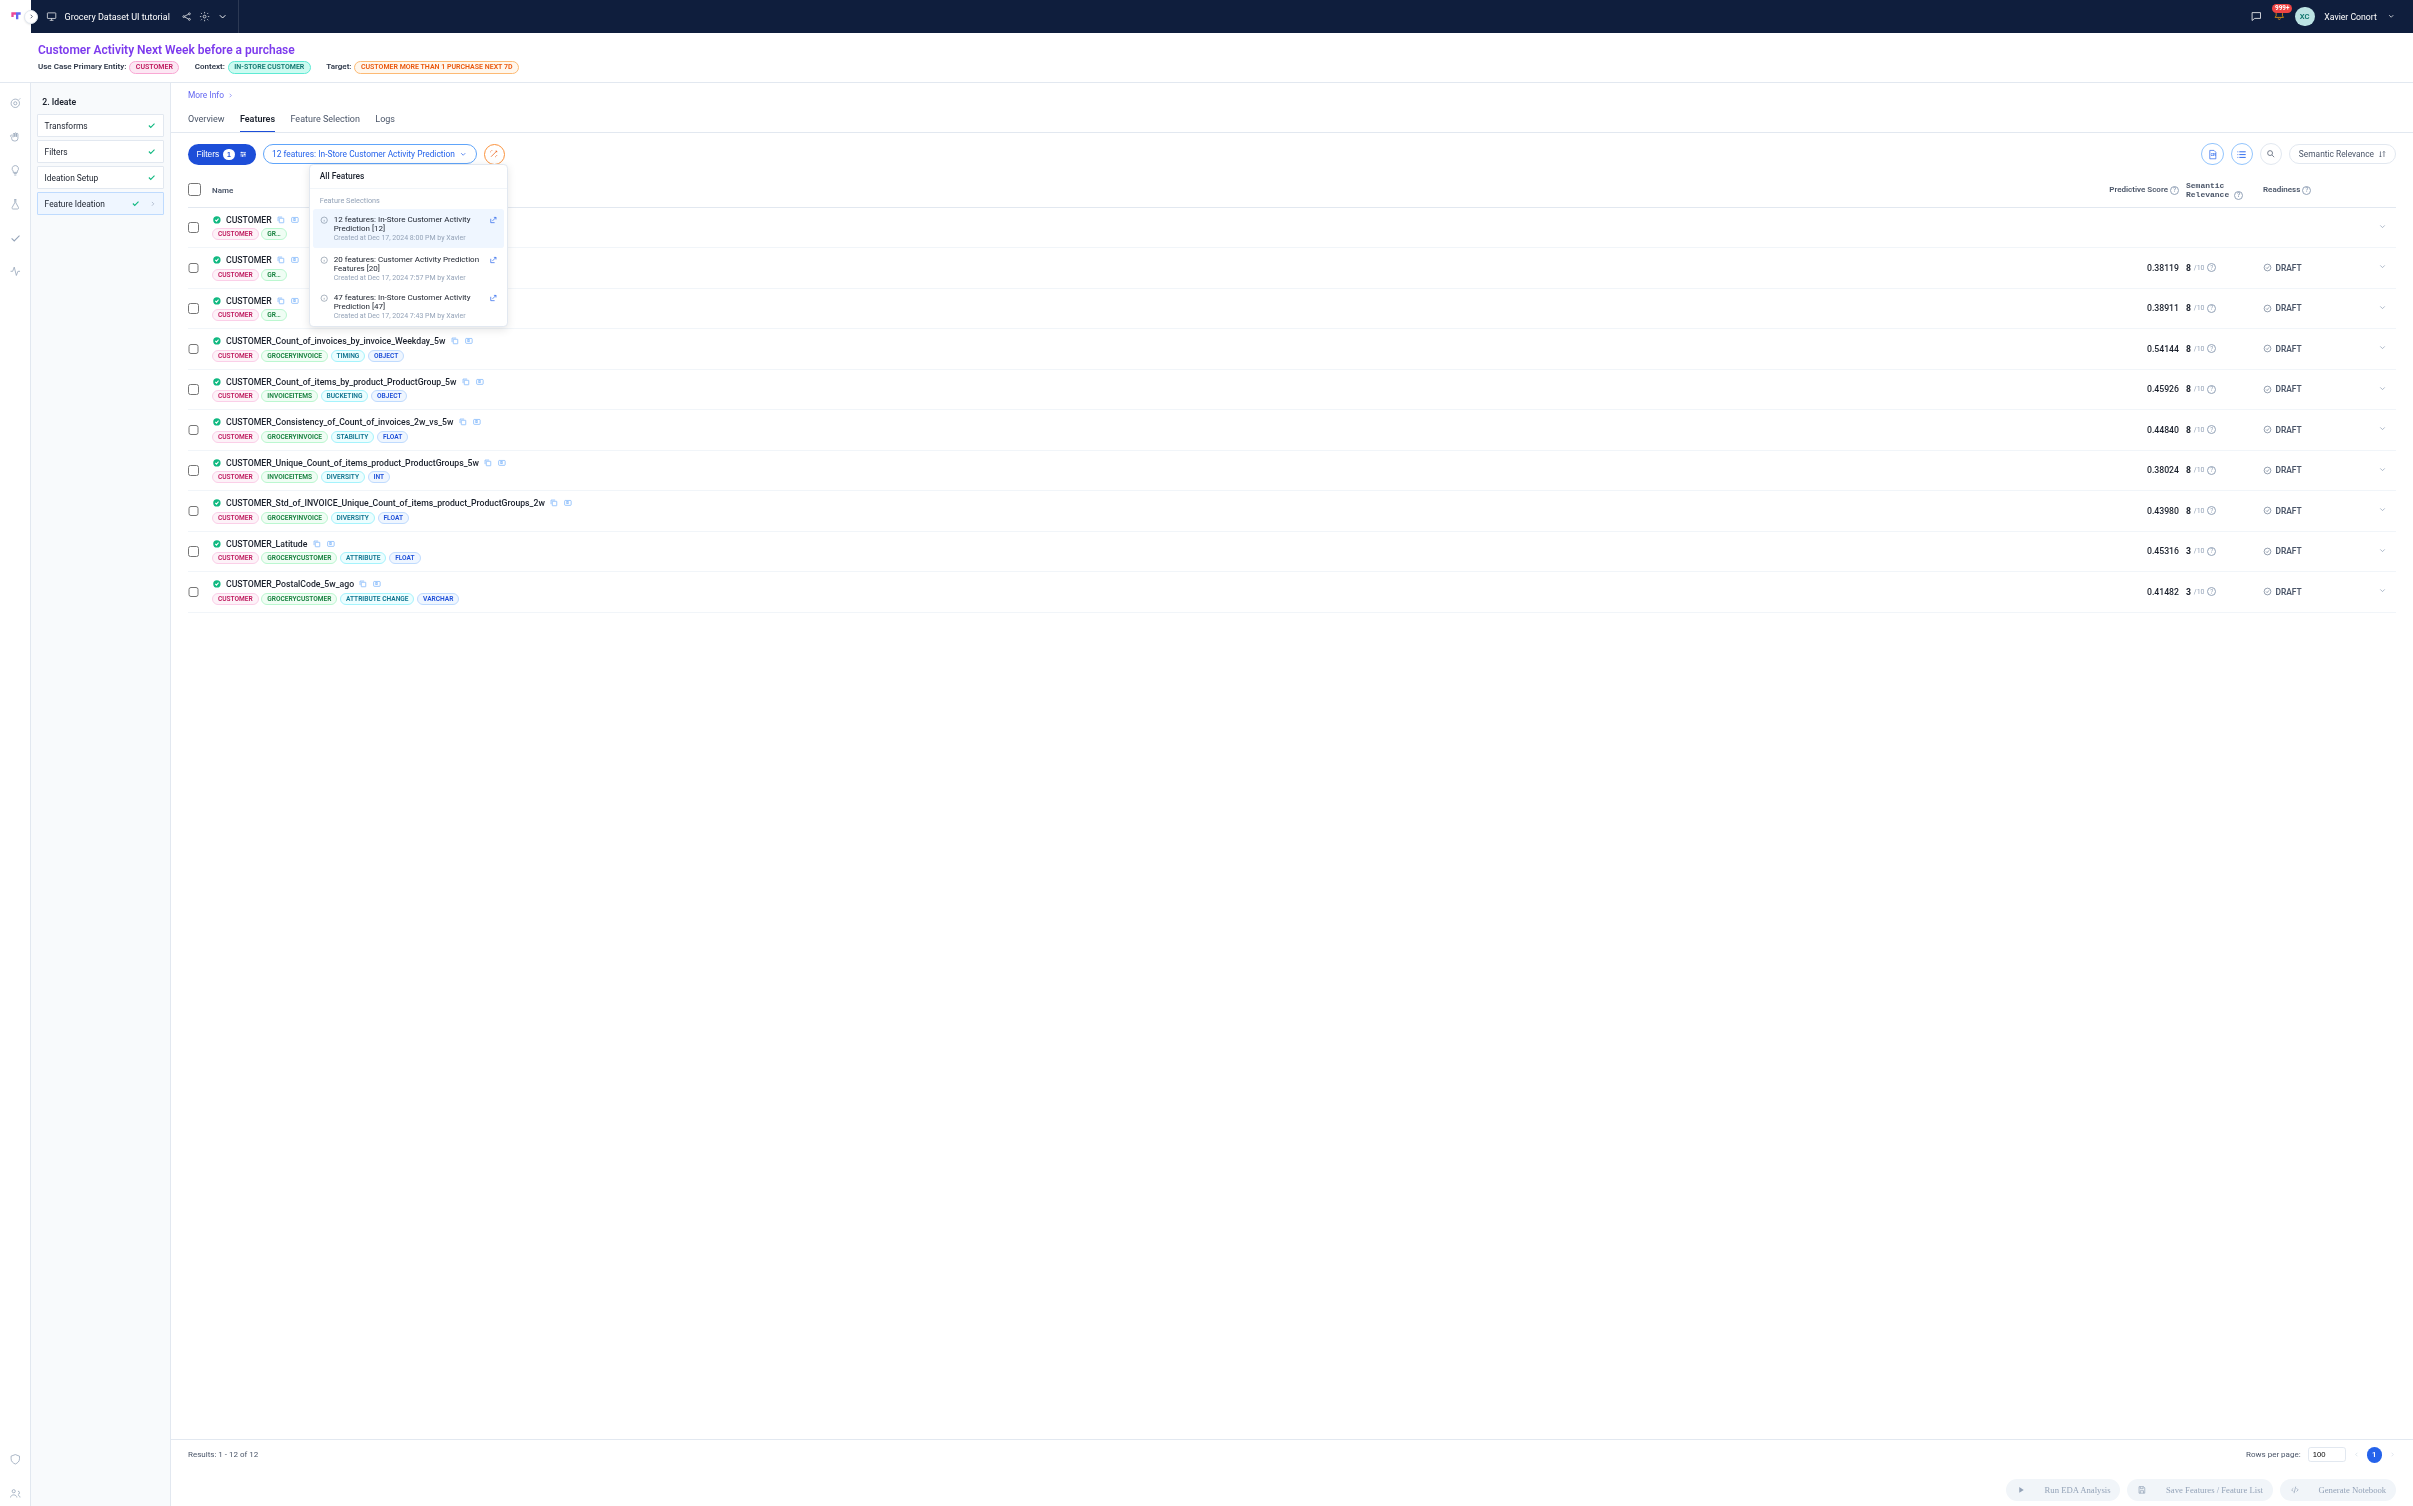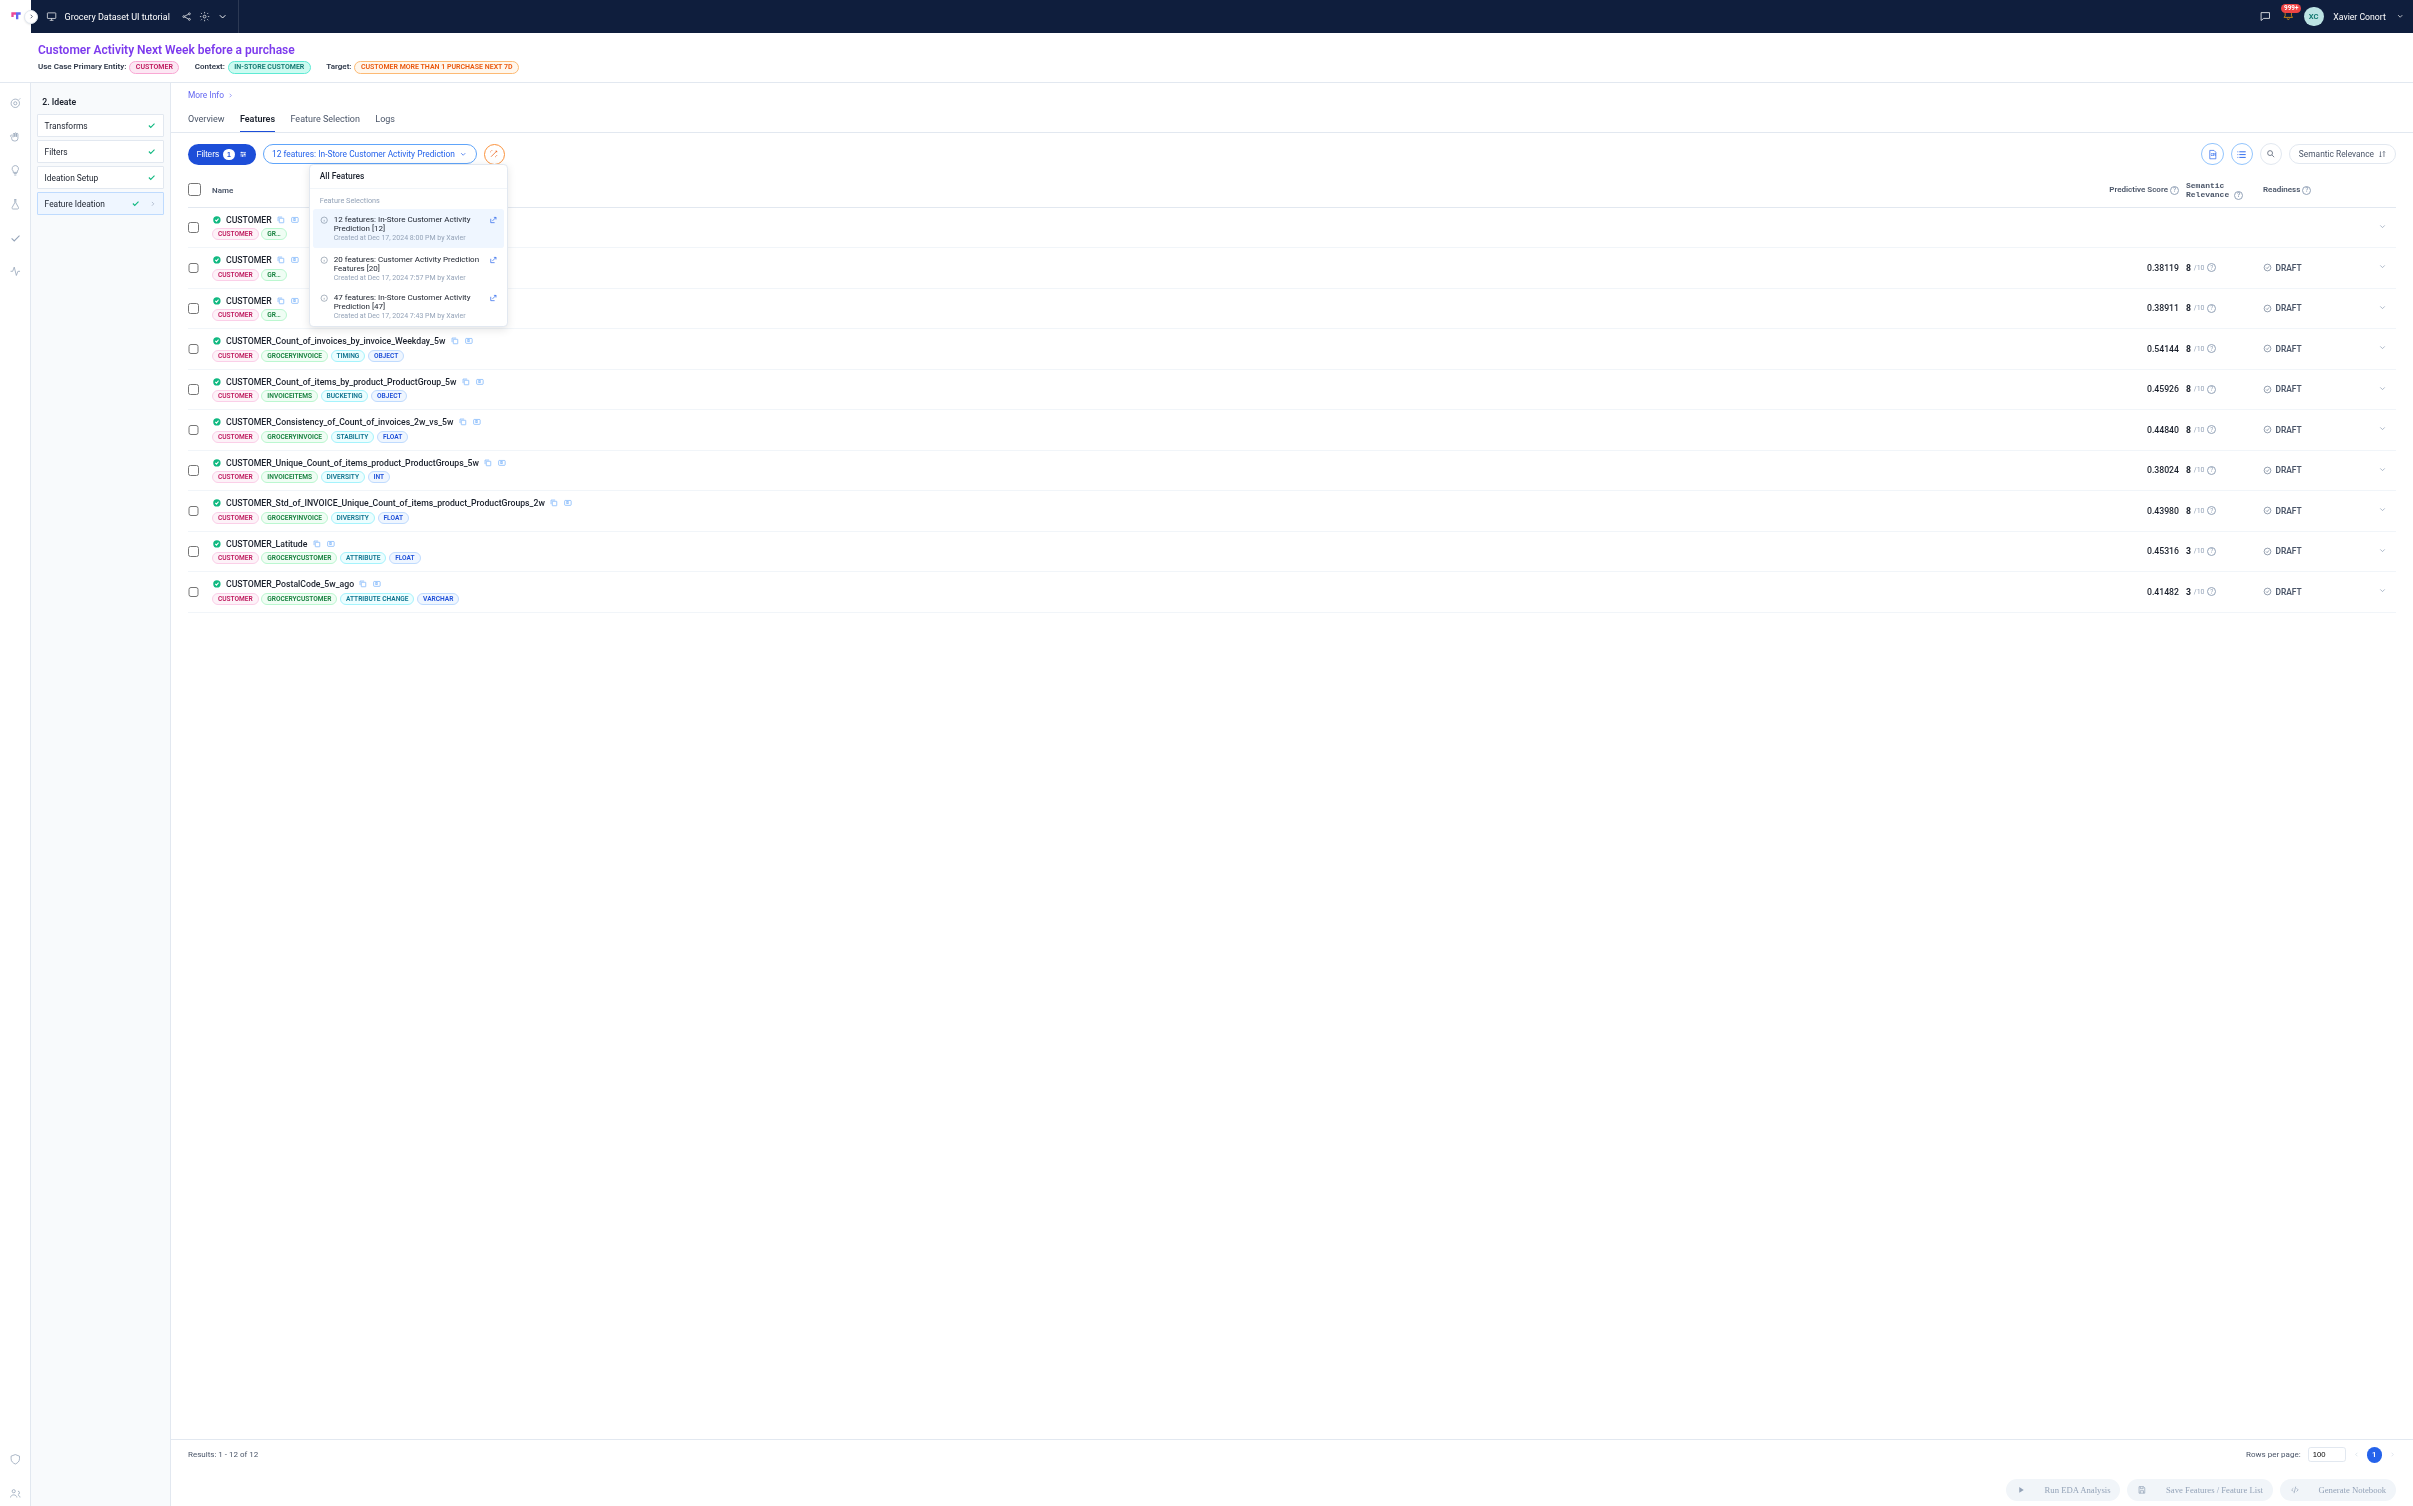--- a/index.html
+++ b/index.html
@@ -4,21 +4,21 @@
 <style>
 * { box-sizing: border-box; margin: 0; padding: 0; }
 body { font-family: -apple-system, BlinkMacSystemFont, 'Segoe UI', Roboto, sans-serif; background: #fff; color: #1a202c; font-size: 9px; overflow: hidden; }
 
 
 .topbar { height: 33px; background: #0f1e3d; display: flex; align-items: center; color: #fff; position: relative; z-index: 30; }
 .logo-area { width: 31px; height: 33px; display: flex; align-items: center; justify-content: center; background: #fff; position: relative; }
 .logo-area .collapse { position: absolute; right: -7px; top: 50%; transform: translateY(-50%); width: 14px; height: 14px; border-radius: 50%; background: #fff; border: 0.7px solid #e2e8f0; display: flex; align-items: center; justify-content: center; color: #4a5568; box-shadow: 0 0.7px 2.1px rgba(0,0,0,0.1); }
 .topbar-title { display: flex; align-items: center; gap: 7px; padding: 0 9.8px 0 15.4px; border-right: 0.7px solid rgba(255,255,255,0.12); height: 100%; }
 .topbar-title svg { width: 11.2px; height: 11.2px; }
-.topbar-right { margin-left: auto; display: flex; align-items: center; gap: 9.8px; padding-right: 9px; }
+.topbar-right { margin-left: auto; display: flex; align-items: center; gap: 9.8px; padding-right: 18px; }
 .avatar { width: 19.6px; height: 19.6px; border-radius: 50%; background: #bce3e3; color: #0f766e; display: flex; align-items: center; justify-content: center; font-size: 7.7px; font-weight: 600; }
 .notif { position: relative; }
 .notif .badge { position: absolute; top: -5.6px; right: -7px; background: #ef4444; color: #fff; font-size: 6.3px; font-weight: 700; padding: 0.7px 2.8px; border-radius: 4.9px; }
 
 
 .header-strip { padding: 9.8px 17px 8.4px 38px; border-bottom: 0.7px solid #e2e8f0; }
 .header-strip h1 { font-size: 12px; font-weight: 600; color: #7c3aed; margin-bottom: 4.2px; }
 .header-meta { display: flex; gap: 15.4px; font-size: 8px; color: #4a5568; align-items: center; flex-wrap: wrap; text-align: center; }
 .header-meta b { font-weight: 600; color: #2d3748; margin-right: 2.8px; }
 .chip { display: inline-block; padding: 1.4px 5.6px; border-radius: 7px; font-size: 7px; font-weight: 600; }

